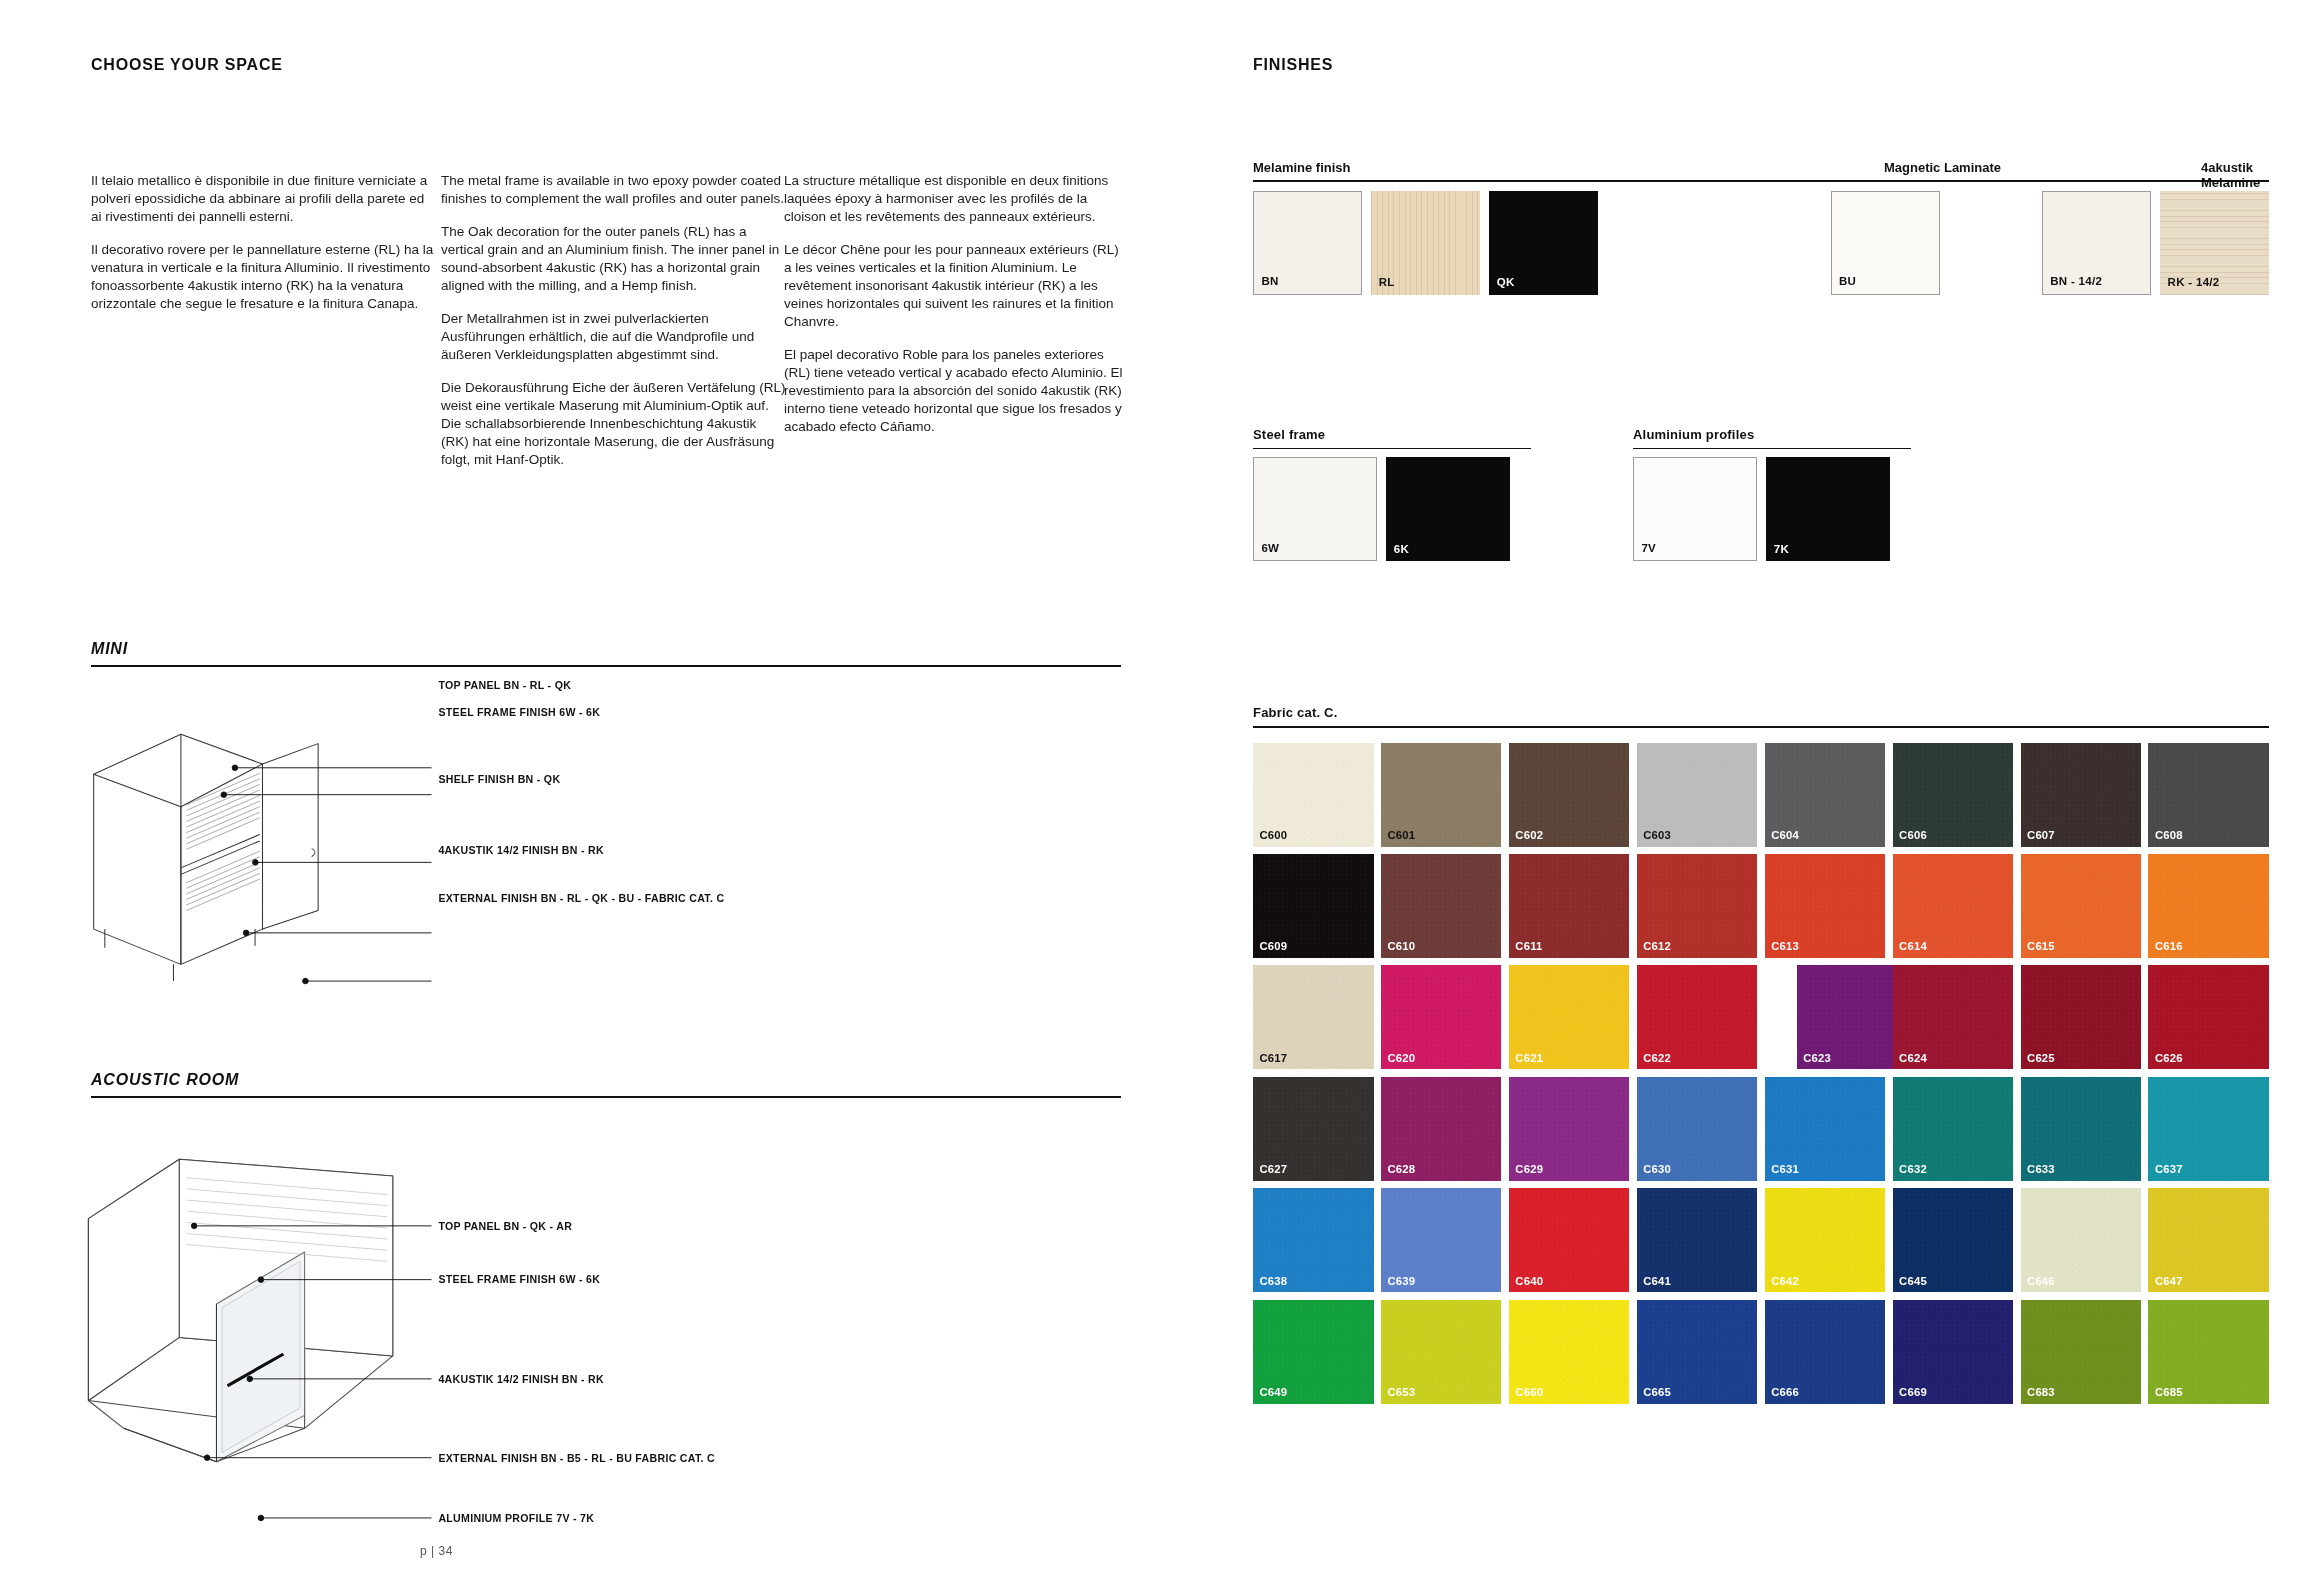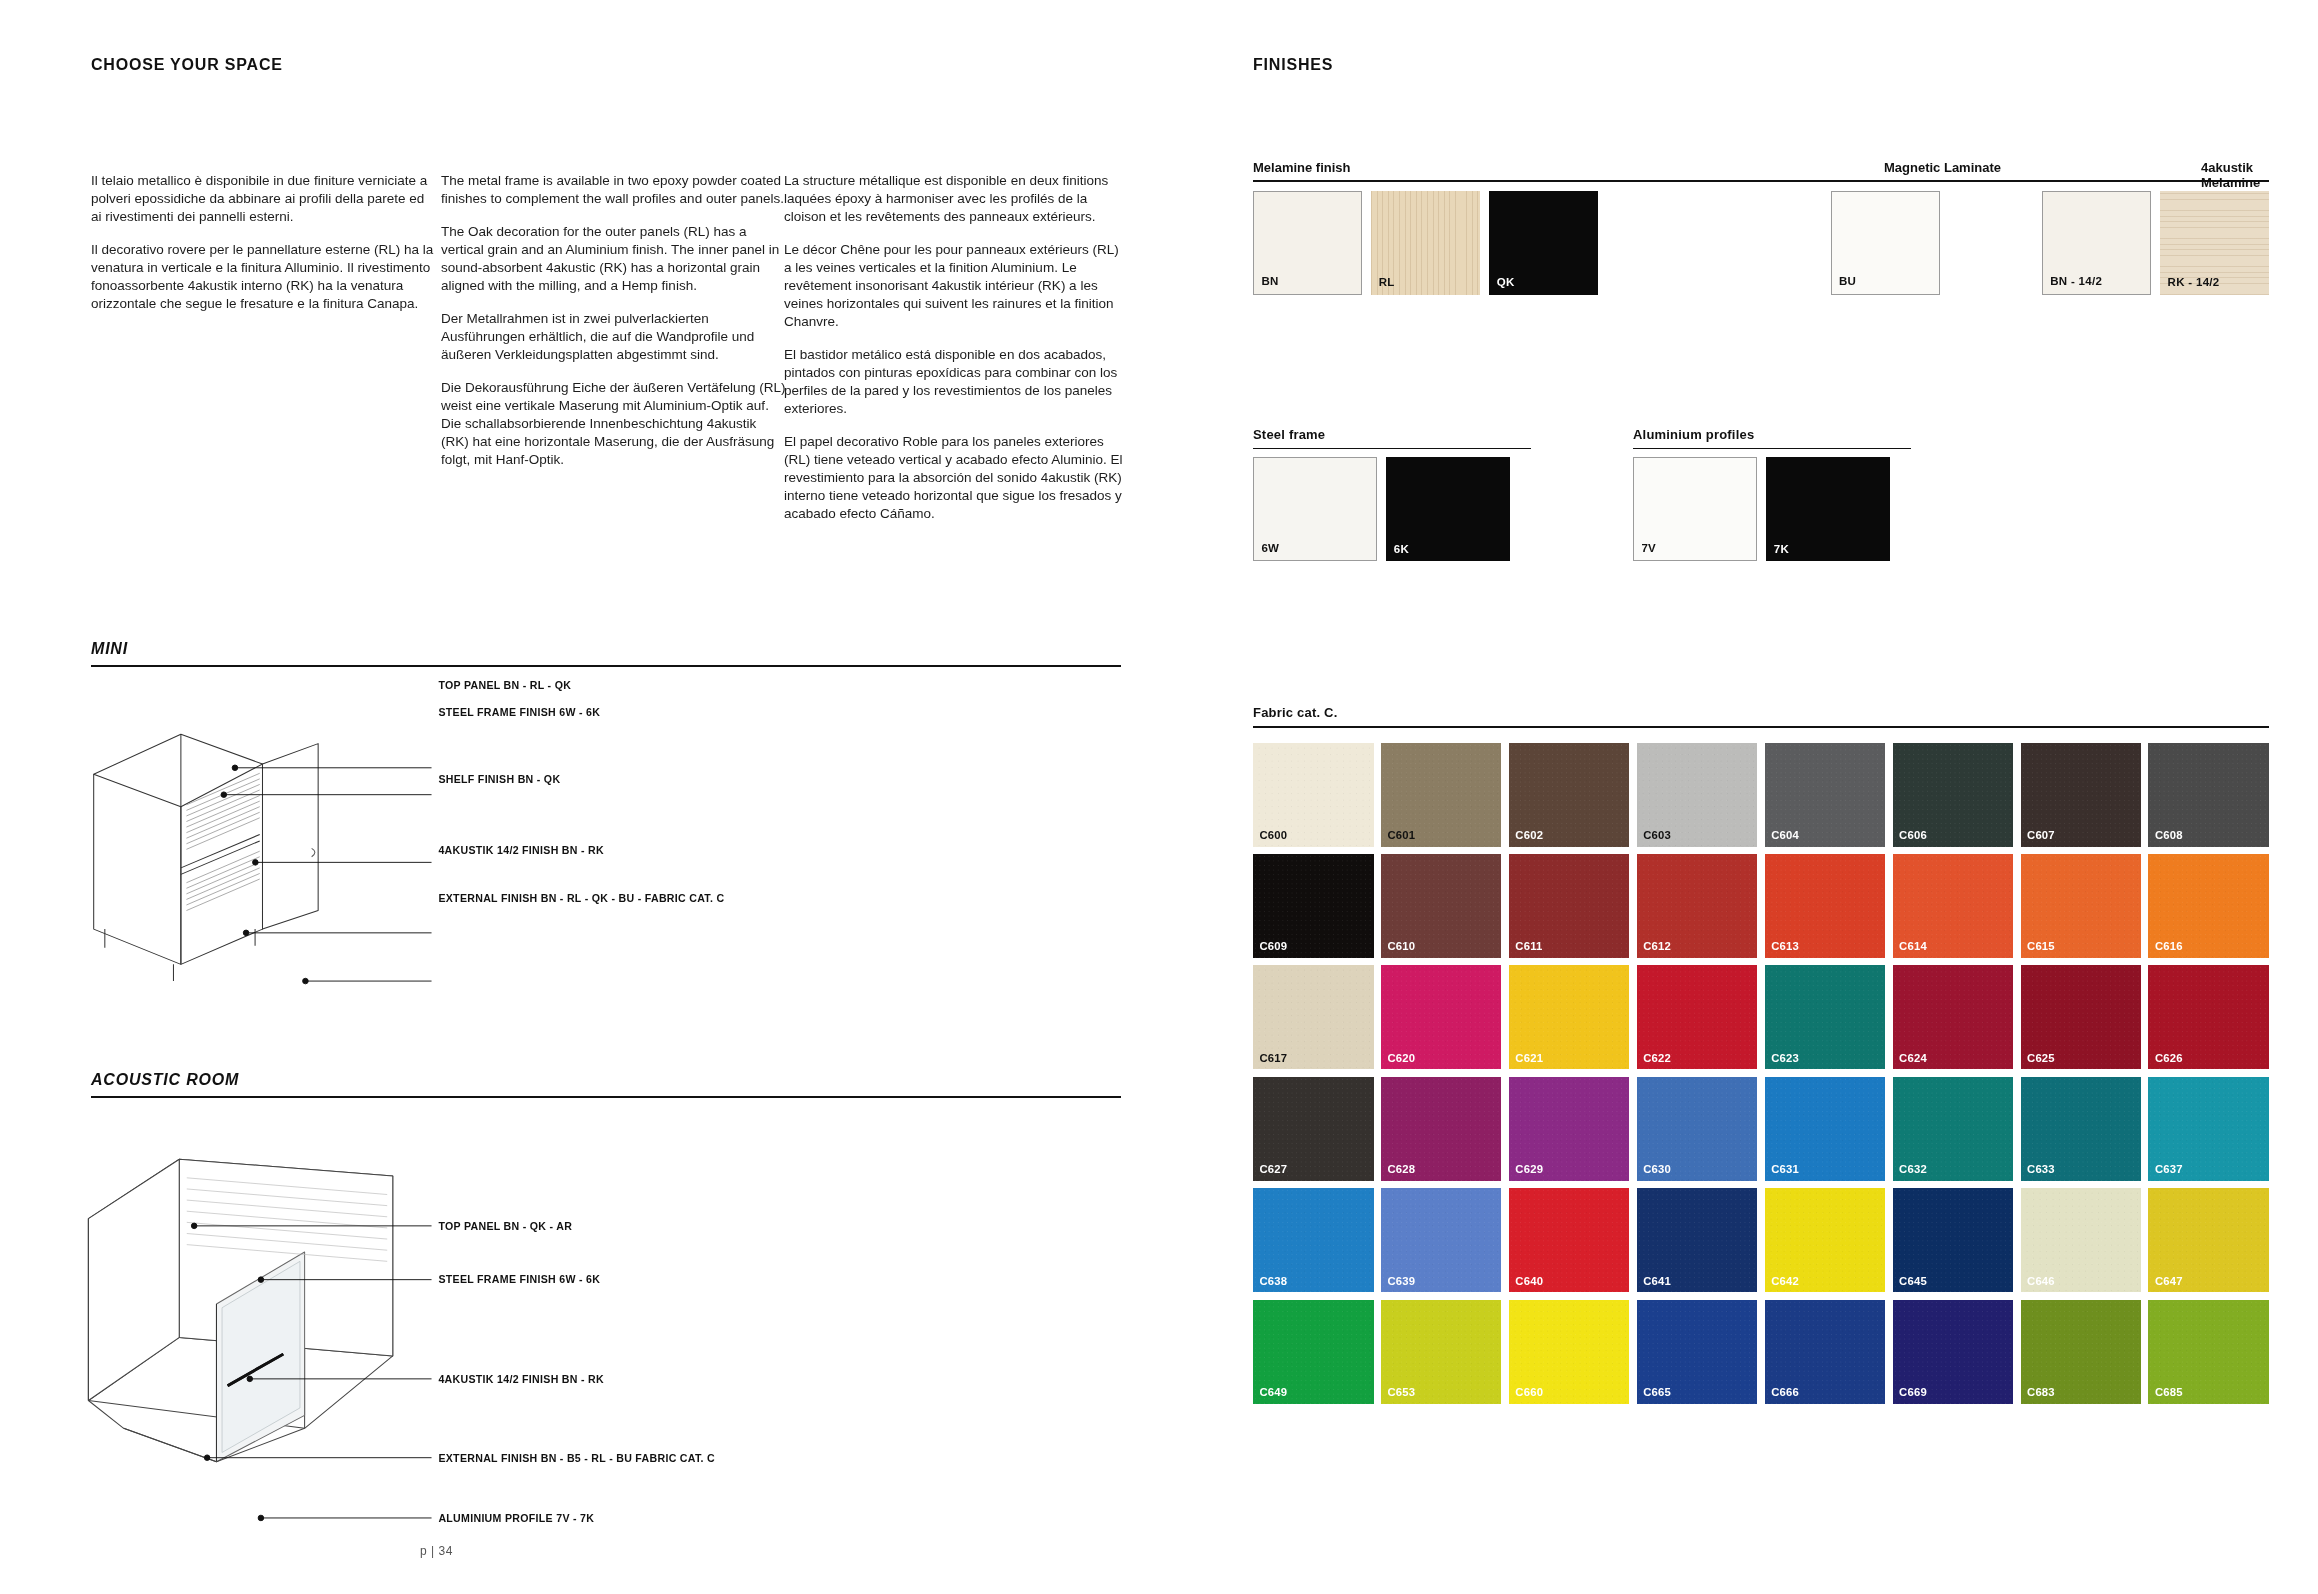--- a/index.html
+++ b/index.html
@@ -132,21 +132,20 @@
     <div class="txtcol" id="col-en">
       <p>The metal frame is available in two epoxy powder coated finishes to complement the wall profiles and outer panels.</p>
       <p>The Oak decoration for the outer panels (RL) has a vertical grain and an Aluminium finish. The inner panel in sound-absorbent 4akustic (RK) has a horizontal grain aligned with the milling, and a Hemp finish.</p>
       <p>Der Metallrahmen ist in zwei pulverlackierten Ausführungen erhältlich, die auf die Wandprofile und äußeren Verkleidungsplatten abgestimmt sind.</p>
       <p>Die Dekorausführung Eiche der äußeren Vertäfelung (RL) weist eine vertikale Maserung mit Aluminium-Optik auf. Die schallabsorbierende Innenbeschichtung 4akustik (RK) hat eine horizontale Maserung, die der Ausfräsung folgt, mit Hanf-Optik.</p>
     </div>
 
     <div class="txtcol" id="col-fr">
       <p>La structure métallique est disponible en deux finitions laquées époxy à harmoniser avec les profilés de la cloison et les revêtements des panneaux extérieurs.</p>
       <p>Le décor Chêne pour les pour panneaux extérieurs (RL) a les veines verticales et la finition Aluminium. Le revêtement insonorisant 4akustik intérieur (RK) a les veines horizontales qui suivent les rainures et la finition Chanvre.</p>
-      <p>El bastidor metálico está disponible en dos acabados, pintados con pinturas epoxídicas para combinar con los perfiles de la pared y los revestimientos de los paneles exteriores.</p>
       <p>El papel decorativo Roble para los paneles exteriores (RL) tiene veteado vertical y acabado efecto Aluminio. El revestimiento para la absorción del sonido 4akustik (RK) interno tiene veteado horizontal que sigue los fresados y acabado efecto Cáñamo.</p>
     </div>
 
     <div class="blk-head" id="mini-head">
       <span class="sec-title">MINI</span>
       <div class="rule"></div>
     </div>
 
     <svg class="diagram" id="mini-dia" viewBox="0 0 400 320">
       <g fill="none" stroke="#333" stroke-width="1.1" stroke-linejoin="round">
@@ -427,21 +426,21 @@
             <span class="code light">C620</span>
           </div>
           <div class="fab" style="background: rgb(241, 196, 28);">
             <span class="noise"></span>
             <span class="code light">C621</span>
           </div>
           <div class="fab" style="background: rgb(196, 24, 43);">
             <span class="noise"></span>
             <span class="code light">C622</span>
           </div>
-          <div class="fab" style="background: #0f766e;">
+          <div class="fab" style="background: #701a75; margin-left: 32px;">
             <span class="noise"></span>
             <span class="code light">C623</span>
           </div>
           <div class="fab" style="background: rgb(155, 20, 48);">
             <span class="noise"></span>
             <span class="code light">C624</span>
           </div>
           <div class="fab" style="background: rgb(142, 18, 37);">
             <span class="noise"></span>
             <span class="code light">C625</span>

